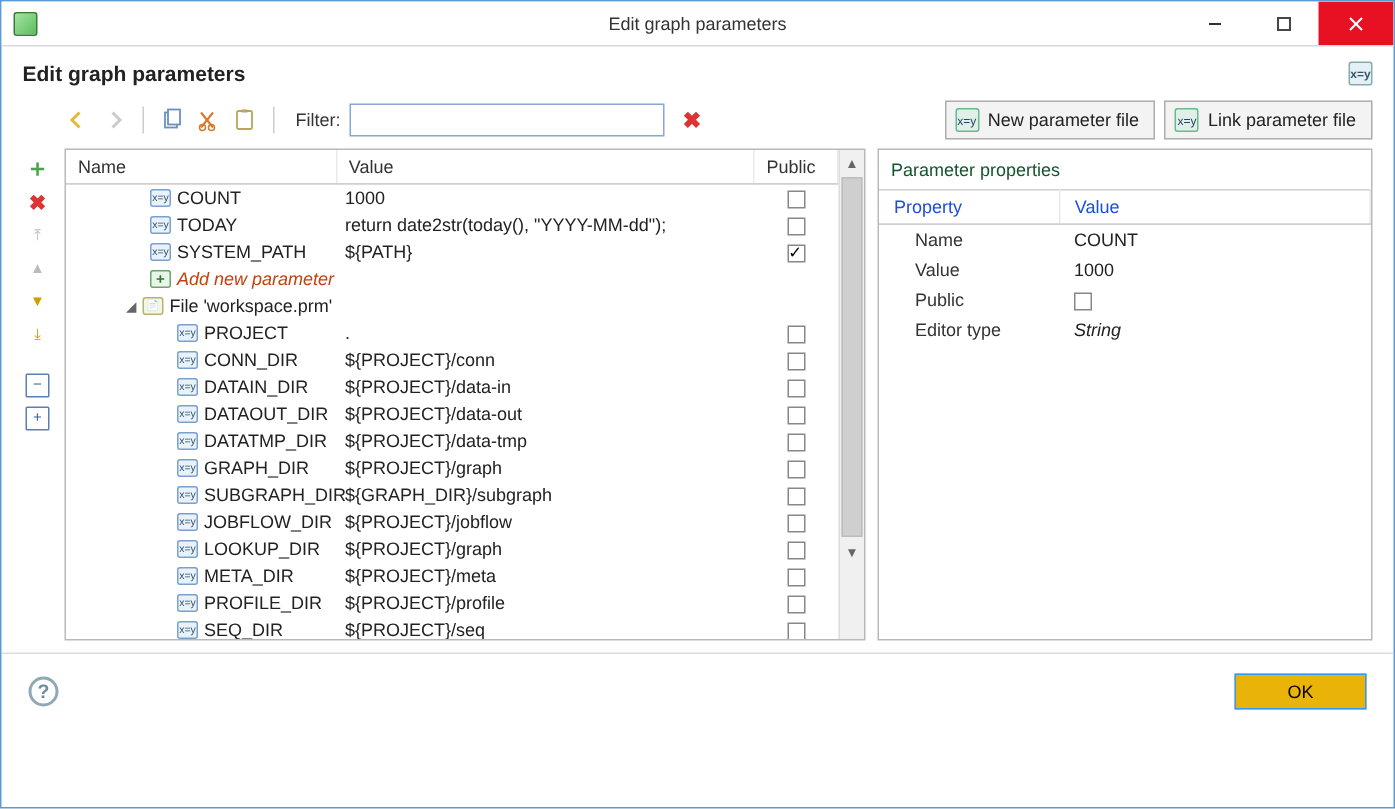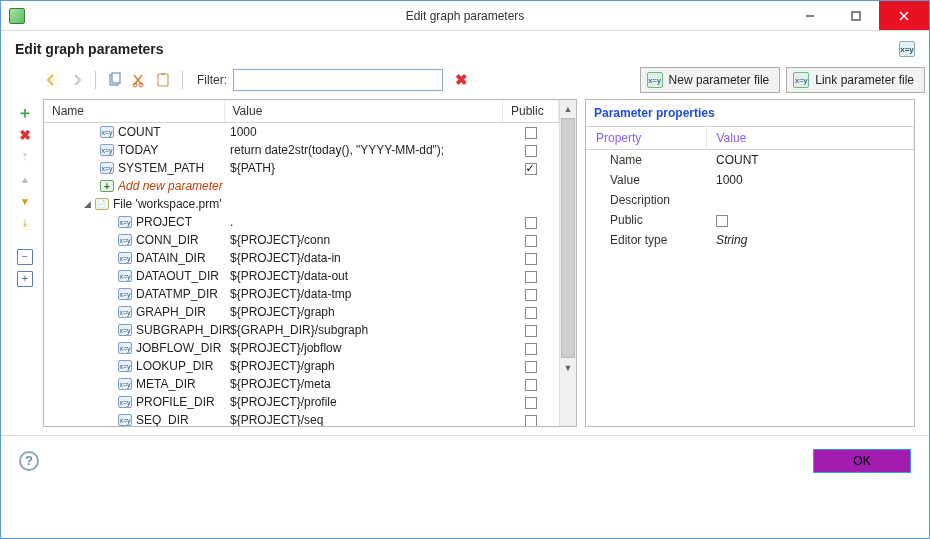--- a/index.html
+++ b/index.html
@@ -63,21 +63,21 @@
     border:1px solid #8aa; background:#e3f0f5;
     width:16px;height:16px;border-radius:2px;
     font-size:8px; display:flex;align-items:center;justify-content:center;
     color:#356;
   }
   
   .bar {
     display:flex;
     align-items:center;
     gap:6px;
-    padding: 4px 4px 6px 42px;
+    padding: 4px 14px 6px 42px;
   }
   .bar .tb-icon {
     width:18px;height:18px; display:inline-flex;align-items:center;justify-content:center;
     color:#777;
   }
   .bar .sep { width:1px;height:18px;background:#ccc;margin:0 4px;}
   .filter-label { color:#333; margin-left:4px;}
   .filter-input {
     width:210px;height:22px;
     border:1px solid #8aa6d6;
@@ -168,31 +168,31 @@
   .vscroll .thumb{flex:1;margin:1px;background:#cfcfcf;border:1px solid #bcbcbc;max-height:240px;}
   
   .props{
     width:330px;
     border:1px solid #b9b9b9;
     background:#fff;
     display:flex;flex-direction:column;
   }
   .props-title{
     padding:6px 8px;
-    font-weight:bold;
-    color:#1d4ed8;
+    font-weight:normal;
+    color:#14532d;
   }
   .props table{width:100%;border-collapse:collapse;}
   .props thead th{
     text-align:left;font-weight:normal;
     padding:4px 10px;
     border-top:1px solid #d0d0d0;
     border-bottom:1px solid #d0d0d0;
     border-right:1px solid #eaeaea;
-    color:#8b5cf6;
+    color:#1d4ed8;
   }
   .props tbody td{
     padding:3px 10px;
     color:#222;
   }
   .props tbody td:first-child{padding-left:24px;color:#333;}
   .etype{font-style:italic;color:#888;}
   
   .footer{
     border-top:1px solid #ddd;
@@ -202,23 +202,23 @@
     padding:0 18px;
     gap:10px;
   }
   .help{
     width:20px;height:20px;border:2px solid #8fa8b6;border-radius:50%;
     color:#6d8b9c;display:flex;align-items:center;justify-content:center;
     font-weight:bold;font-size:13px;
   }
   .footer .spacer{flex:1;}
   .footer .fbtn{
-    width:98px;height:24px;
+    width:88px;height:24px;
     border:1px solid #adadad;
-    background:#a21caf;
+    background:#eab308;
     display:flex;align-items:center;justify-content:center;
     cursor:pointer;
   }
   .footer .fbtn.primary{border-color:#3399ff;}
 </style>
 </head>
 <body>
 
 <div class="titlebar">
   <div class="app-icon"></div>
@@ -505,24 +505,20 @@
       <tbody>
         <tr>
           <td>Name</td>
           <td>COUNT</td>
         </tr>
         <tr>
           <td>Value</td>
           <td>1000</td>
         </tr>
         <tr>
-          <td>Description</td>
-          <td></td>
-        </tr>
-        <tr>
           <td>Public</td>
           <td><span class="cb"></span></td>
         </tr>
         <tr>
           <td>Editor type</td>
           <td class="etype">String</td>
         </tr>
       </tbody>
     </table>
   </div>

